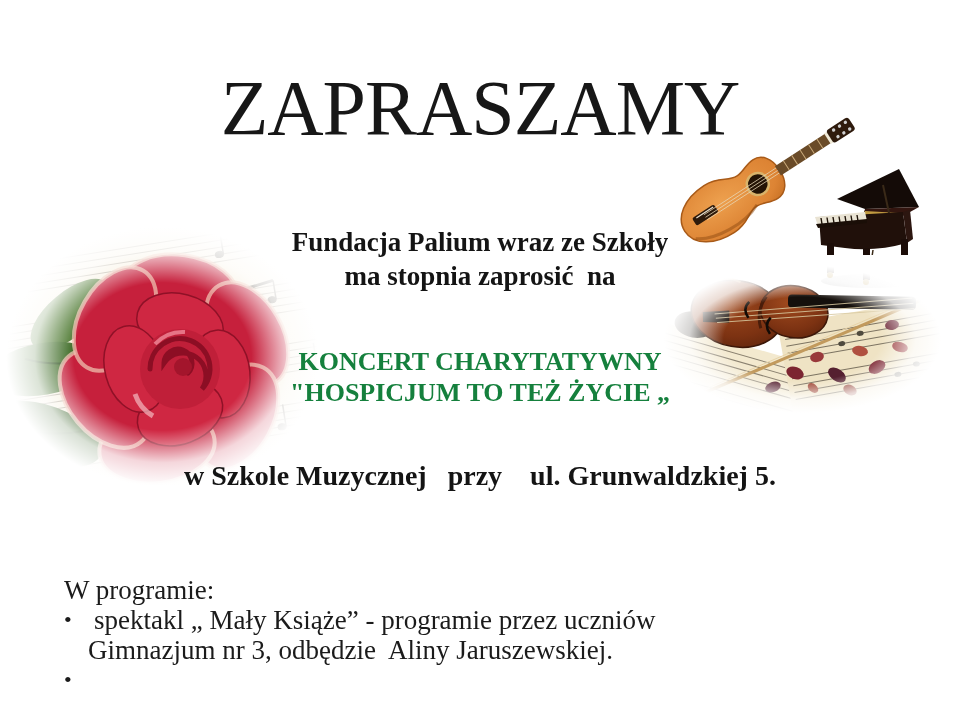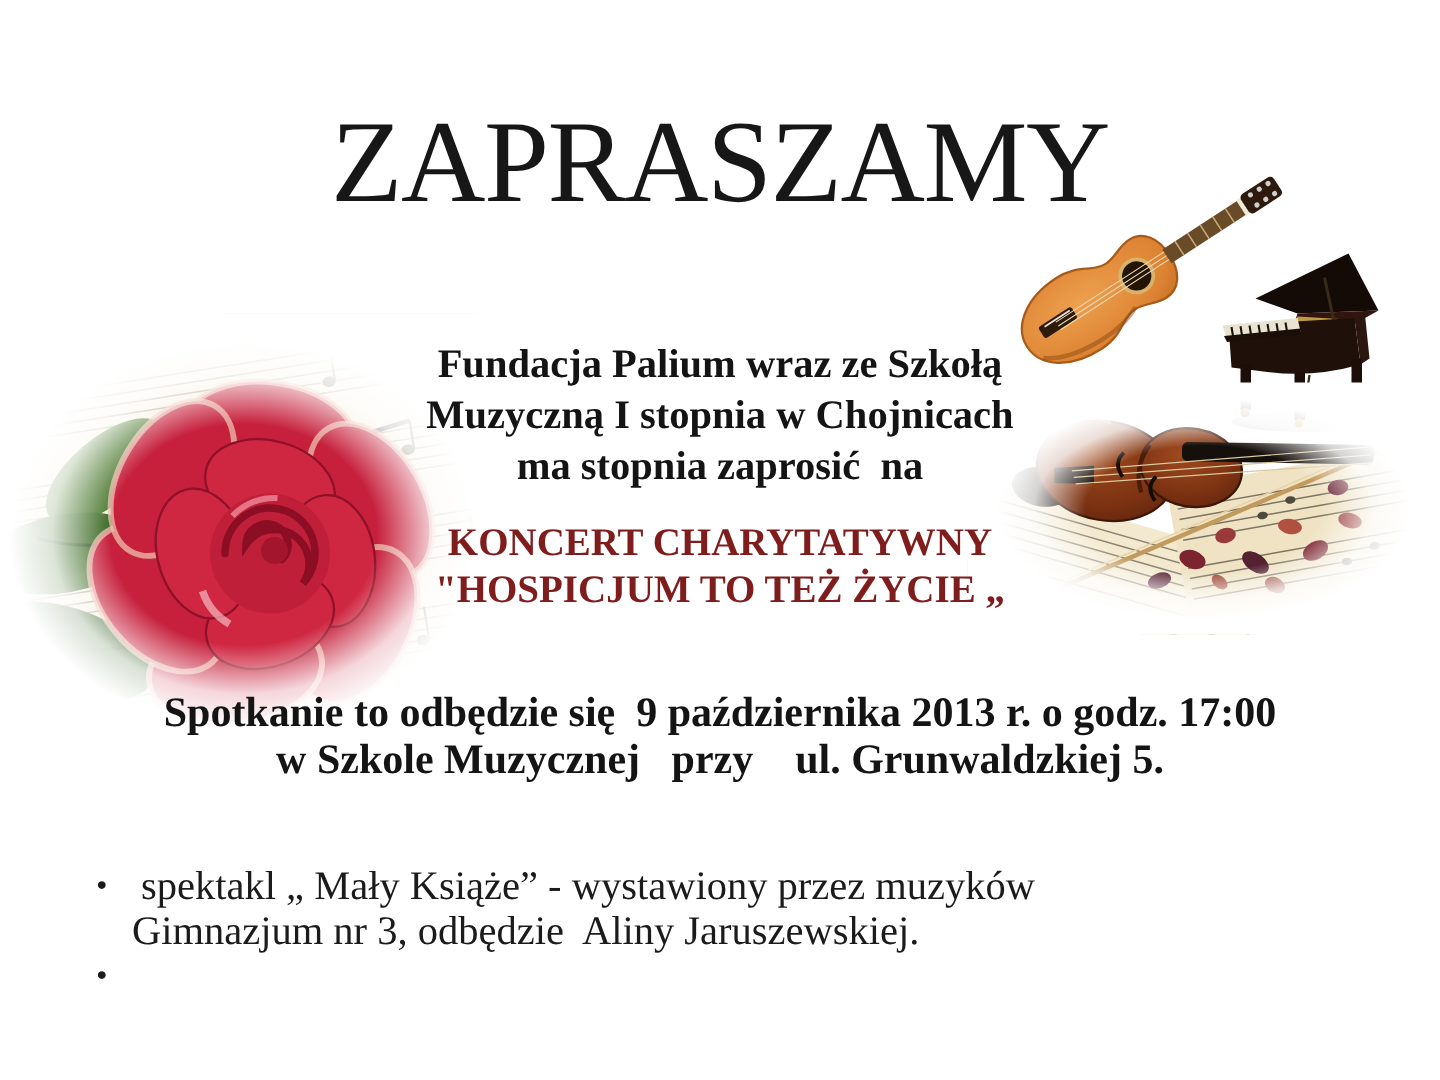--- a/index.html
+++ b/index.html
@@ -12,21 +12,21 @@
   .title{
     position:absolute;top:36px;left:0;width:100%;text-align:center;
     font-size:78px;font-weight:400;letter-spacing:-1px;color:#171717;z-index:6;
   }
   .intro{
     position:absolute;top:198px;left:0;width:100%;text-align:center;
     font-size:27px;font-weight:700;line-height:34px;z-index:6;
   }
   .concert{
     position:absolute;top:319px;left:0;width:100%;text-align:center;
-    font-size:26px;font-weight:700;line-height:31px;color:#7f1d1d;z-index:6;
+    font-size:26px;font-weight:700;line-height:31px;color:#15803d;z-index:6;
   }
   .details{
     position:absolute;top:433px;left:0;width:100%;text-align:center;
     font-size:28px;font-weight:700;line-height:31px;z-index:6;
   }
   .program{
     position:absolute;left:64px;top:548px;font-size:27px;font-weight:400;
     line-height:30px;z-index:6;color:#1b1b1b;
   }
   .prog-row{display:flex;}
@@ -247,39 +247,38 @@
         <ellipse cx="247" cy="70" rx="7" ry="5" fill="#6b2433" transform="rotate(-10 247 70)"></ellipse>
         <ellipse cx="168" cy="133" rx="6" ry="4" fill="#a14a38" transform="rotate(40 168 133)"></ellipse>
       </g>
     </svg>
     <div class="feather"></div>
   </div>
 
   <div class="title line">ZAPRASZAMY</div>
 
   <div class="intro">
-    <div class="line">Fundacja Palium wraz ze Szkołą</div>
-    <div class="line">Muzyczną I stopnia w Chojnicach</div>
+    <div class="line">Fundacja Palium wraz ze Szkoły</div>
     <div class="line">ma stopnia zaprosić  na</div>
   </div>
 
   <div class="concert">
     <div class="line">KONCERT CHARYTATYWNY</div>
     <div class="line">"HOSPICJUM TO TEŻ ŻYCIE „</div>
   </div>
 
   <div class="details">
-    <div class="line">Spotkanie to odbędzie się  9 października 2013 r. o godz. 17:00</div>
     <div class="line">w Szkole Muzycznej   przy    ul. Grunwaldzkiej 5.</div>
   </div>
 
   <div class="program">
+    <div class="line">W programie:</div>
     <div class="prog-row">
       <span class="bullet">•</span>
-      <span class="line">spektakl „ Mały Książe” - wystawiony przez muzyków</span>
+      <span class="line">spektakl „ Mały Książe” - programie przez uczniów</span>
     </div>
     <div class="prog-cont line">Gimnazjum nr 3, odbędzie  Aliny Jaruszewskiej.</div>
     <div class="prog-row">
       <span class="bullet">•</span>
     </div>
   </div>
 
 </div>
 
 </body></html>

